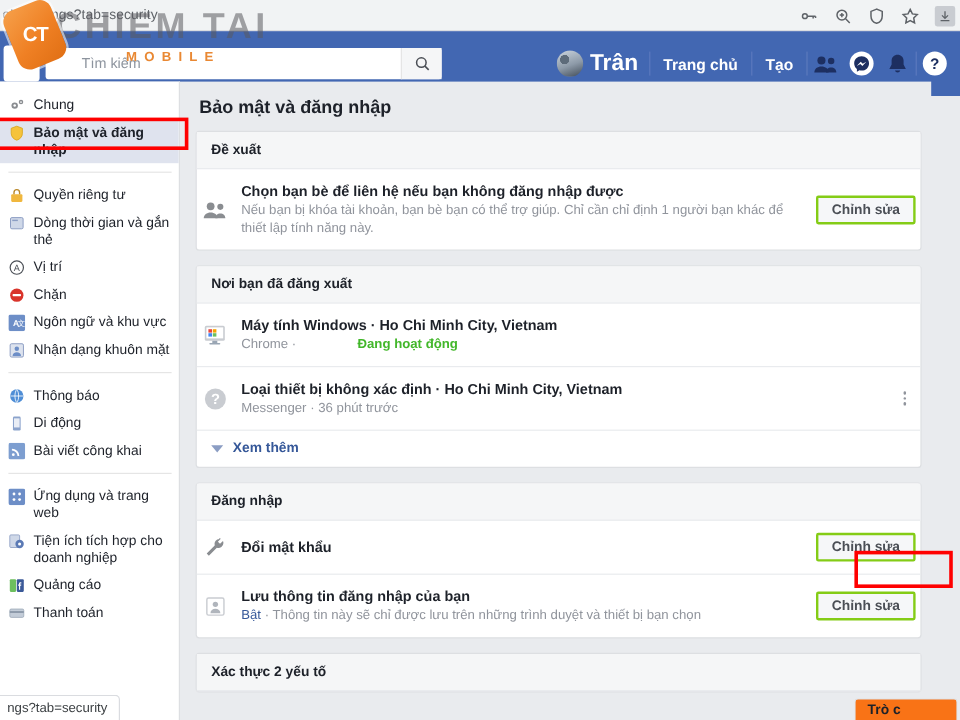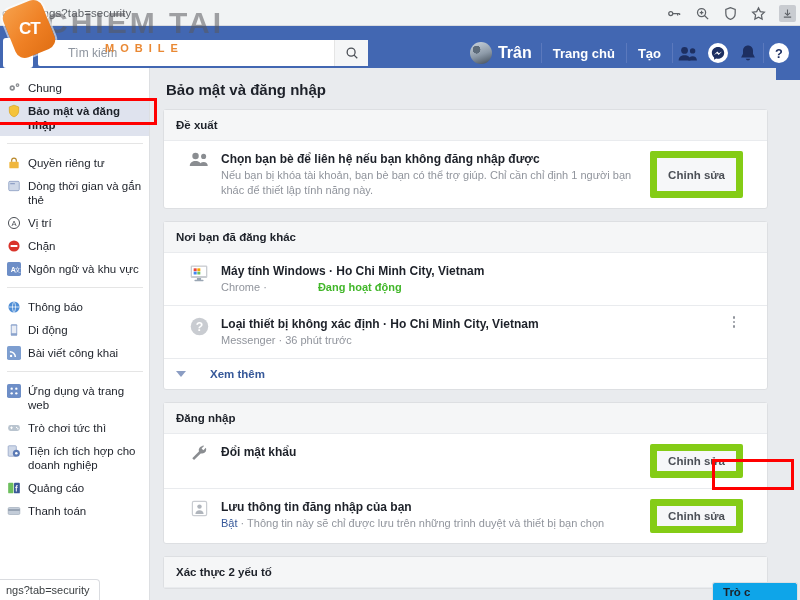--- a/index.html
+++ b/index.html
@@ -65,21 +65,21 @@
     height: 100%;
   }
   .nav-user { display: flex; align-items: center; gap: 6px; padding: 0 9px; cursor: pointer; }
   .nav-avatar {
     width: 22px; height: 22px; border-radius: 50%;
     background: #b9c4cf; overflow: hidden;
     background-image:
       radial-gradient(circle at 30% 35%, #5d6b7a 0 18%, transparent 19%),
       linear-gradient(160deg, #cdd6df 0%, #8d9aa8 55%, #3f4a56 100%);
   }
-  .nav-txt { color: #fff; font-size: 16px; font-weight: bold; white-space: nowrap; }
+  .nav-txt { color: #fff; font-size: 19px; font-weight: bold; white-space: nowrap; }
   .nav-link { color: #fff; font-size: 13px; font-weight: bold; padding: 0 11px; cursor: pointer; white-space: nowrap; }
   .nav-div { width: 1px; height: 20px; background: #5b79bd; }
   .nav-icon-btn {
     width: 30px; height: 30px; display: flex; align-items: center; justify-content: center;
     cursor: pointer; color: #fff;
   }
   .badge-circle {
     width: 20px; height: 20px; border-radius: 50%;
     background: #fff; display: flex; align-items: center; justify-content: center;
   }
@@ -119,43 +119,43 @@
   }
   .card {
     background: #fff; border: 1px solid #dddfe2; border-radius: 3px;
     margin-bottom: 12px;
   }
   .card-head {
     padding: 9px 12px; font-size: 11.5px; font-weight: bold; color: #1d2129;
     border-bottom: 1px solid #e9ebee; background: #f5f6f7;
   }
   .row {
-    display: flex; gap: 11px;
-    padding: 10px 24px; border-bottom: 1px solid #e9ebee;
+    display: flex; align-items: center; gap: 11px;
+    padding: 10px 4px; border-bottom: 1px solid #e9ebee;
   }
   .row:last-child { border-bottom: 0; }
   .row-icon { width: 22px; flex: none; display: flex; justify-content: center; }
   .row-main { flex: 1; min-width: 0; }
   .row-title { font-size: 12px; font-weight: bold; color: #1d2129; line-height: 16px; }
   .row-sub { font-size: 11px; color: #90949c; line-height: 15px; margin-top: 1px; }
   .row-sub .green { color: #42b72a; font-weight: bold; margin-left: 48px; }
   .row-sub .blue { color: #365899; }
   .btn-edit {
-    border: 7px solid #84cc16; background: #f6f7f9; border-radius: 2px;
+    border: 2px solid #84cc16; background: #f6f7f9; border-radius: 2px;
     font-size: 11.5px; color: #4b4f56; padding: 4px 11px; cursor: pointer;
     font-family: "Liberation Sans", sans-serif; white-space: nowrap;
     font-weight: bold;
   }
   .kebab {
     width: 18px; display: flex; flex-direction: column; align-items: center;
     gap: 2px; cursor: pointer; flex: none;
   }
   .kebab span { width: 2.5px; height: 2.5px; border-radius: 50%; background: #90949c; }
   .see-more {
-    display: flex; align-items: center; gap: 24px; padding: 9px 12px;
+    display: flex; align-items: center; gap: 8px; padding: 9px 12px;
     font-size: 11.5px; color: #365899; font-weight: bold; cursor: pointer;
   }
   .caret-down {
     width: 0; height: 0; border-left: 5px solid transparent;
     border-right: 5px solid transparent; border-top: 6px solid #8b9dc3;
   }
 
   
   .redbox { position: absolute; border: 3px solid #ff0000; pointer-events: none; z-index: 40; }
 
@@ -191,21 +191,21 @@
   .status-url {
     position: absolute; left: 0; bottom: 0; z-index: 30;
     background: #fff; border: 1px solid #dadce0; border-left: 0; border-bottom: 0;
     border-radius: 0 4px 0 0;
     padding: 4px 10px 4px 6px; font-size: 11px; color: #3c4043;
     white-space: nowrap;
   }
   
   .chat-dock {
     position: absolute; right: 2px; bottom: 0; z-index: 30;
-    background: #0ea5e9; border: 1px solid #dddfe2; border-bottom: 0;
+    background: #f97316; border: 1px solid #dddfe2; border-bottom: 0;
     border-radius: 3px 3px 0 0;
     width: 86px; height: 18px;
     display: flex; align-items: center; padding-left: 10px;
     font-size: 11.5px; font-weight: bold; color: #1d2129;
     overflow: hidden;
   }
 </style>
 </head>
 <body>
 
@@ -366,20 +366,30 @@
       <div class="side-item">
         <span class="sico">
           <svg width="14" height="14" viewBox="0 0 24 24">
             <rect width="24" height="24" rx="3" fill="#6d8ec7"></rect>
             <text x="6.5" y="17" font-size="12" font-family="Liberation Sans, sans-serif" fill="#fff" font-weight="bold">A</text>
             <text x="13" y="17" font-size="11" font-family="Liberation Sans, sans-serif" fill="#fff">文</text>
           </svg>
         </span>
         <span class="side-label">Ngôn ngữ và khu vực</span>
       </div>
+      <div class="side-item">
+        <span class="sico">
+          <svg width="14" height="14" viewBox="0 0 24 24">
+            <rect x="2.5" y="2.5" width="19" height="19" rx="2" fill="#dde3ee" stroke="#8b9dc3" stroke-width="1.4"></rect>
+            <circle cx="12" cy="9.5" r="3.2" fill="#6d8ec7"></circle>
+            <path d="M6 20c0-3.4 2.7-5.3 6-5.3s6 1.9 6 5.3z" fill="#6d8ec7"></path>
+          </svg>
+        </span>
+        <span class="side-label">Nhận dạng khuôn mặt</span>
+      </div>
 
       <div class="side-sep"></div>
 
       <div class="side-item">
         <span class="sico">
           <svg width="14" height="14" viewBox="0 0 24 24">
             <circle cx="12" cy="12" r="9.5" fill="#4f8ed6"></circle>
             <path d="M3 12h18M12 2.6c3.5 4 3.5 14.8 0 18.8M12 2.6c-3.5 4-3.5 14.8 0 18.8" fill="none" stroke="#fff" stroke-width="1.2"></path>
           </svg>
         </span>
@@ -411,32 +421,20 @@
         <span class="sico">
           <svg width="14" height="14" viewBox="0 0 24 24">
             <rect width="24" height="24" rx="3" fill="#6d8ec7"></rect>
             <circle cx="8" cy="8" r="2" fill="#fff"></circle>
               <circle cx="16" cy="8" r="2" fill="#fff"></circle>
             <circle cx="8" cy="16" r="2" fill="#fff"></circle>
               <circle cx="16" cy="16" r="2" fill="#fff"></circle>
           </svg>
         </span>
         <span class="side-label">Ứng dụng và trang web</span>
-      </div>
-      <div class="side-item">
-        <span class="sico">
-          <svg width="14" height="14" viewBox="0 0 24 24">
-            <rect x="2" y="7" width="20" height="10" rx="4" fill="#b9c4cf"></rect>
-            <rect x="5.5" y="10.8" width="4.5" height="1.6" fill="#fff"></rect>
-            <rect x="6.9" y="9.4" width="1.6" height="4.5" fill="#fff"></rect>
-            <circle cx="16.5" cy="11" r="1.2" fill="#fff"></circle>
-              <circle cx="18.6" cy="13.2" r="1.2" fill="#fff"></circle>
-          </svg>
-        </span>
-        <span class="side-label">Trò chơi tức thì</span>
       </div>
       <div class="side-item">
         <span class="sico">
           <svg width="14" height="14" viewBox="0 0 24 24">
             <rect x="2" y="3" width="14" height="18" rx="1.5" fill="#cfd8e8" stroke="#8b9dc3" stroke-width="1.2"></rect>
             <circle cx="16" cy="16" r="6" fill="#5b7ab5"></circle>
             <circle cx="16" cy="16" r="2.2" fill="#fff"></circle>
           </svg>
         </span>
         <span class="side-label">Tiện ích tích hợp cho doanh nghiệp</span>
@@ -479,21 +477,21 @@
           </div>
           <div class="row-main">
             <div class="row-title">Chọn bạn bè để liên hệ nếu bạn không đăng nhập được</div>
             <div class="row-sub">Nếu bạn bị khóa tài khoản, bạn bè bạn có thể trợ giúp. Chỉ cần chỉ định 1 người bạn khác để thiết lập tính năng này.</div>
           </div>
           <button class="btn-edit">Chỉnh sửa</button>
         </div>
       </div>
 
       <div class="card">
-        <div class="card-head">Nơi bạn đã đăng khác</div>
+        <div class="card-head">Nơi bạn đã đăng xuất</div>
 
         <div class="row">
           <div class="row-icon">
             <svg width="22" height="20" viewBox="0 0 24 24">
               <rect x="2" y="3" width="20" height="15" rx="1.6" fill="#c9ccd1"></rect>
               <rect x="3.6" y="4.6" width="16.8" height="11" fill="#fff"></rect>
               <rect x="5.6" y="6.4" width="3.6" height="3.4" fill="#e8453c"></rect>
               <rect x="10" y="6.4" width="3.6" height="3.4" fill="#f7a400"></rect>
               <rect x="5.6" y="10.4" width="3.6" height="3.4" fill="#4285f4"></rect>
               <rect x="10" y="10.4" width="3.6" height="3.4" fill="#6dbf5e"></rect>

